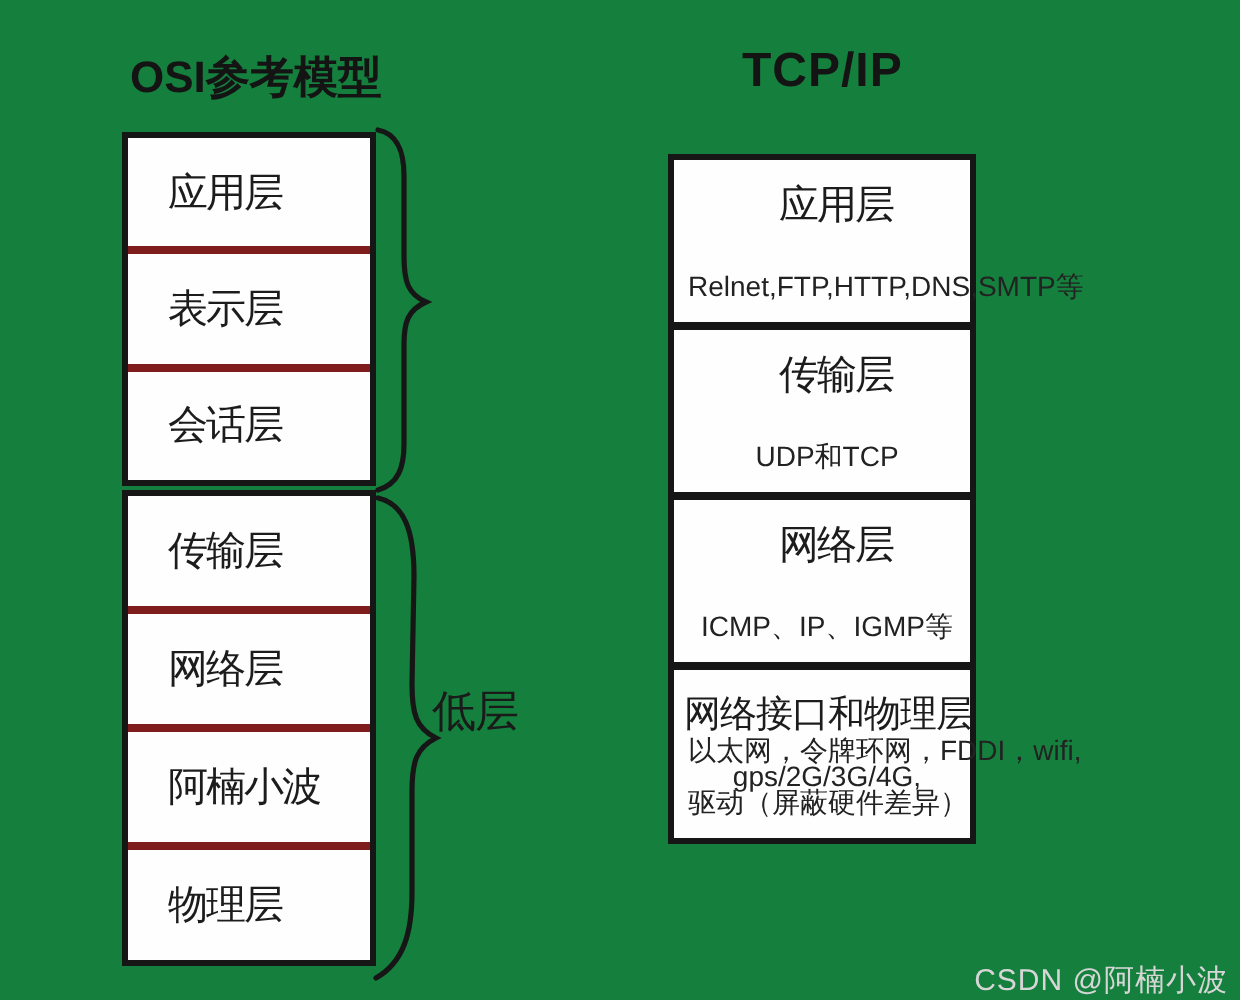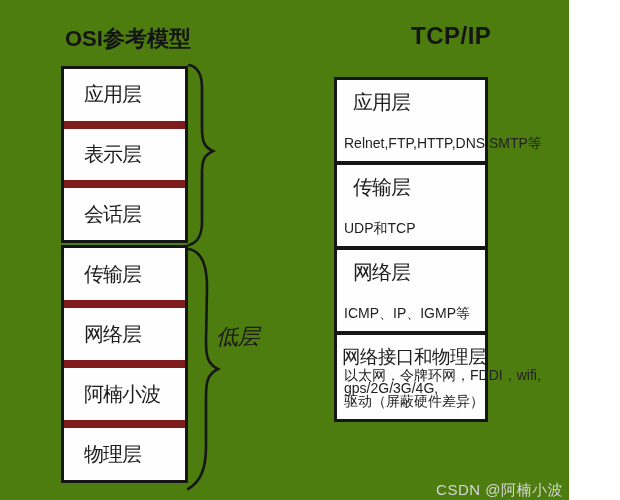--- a/index.html
+++ b/index.html
@@ -2,47 +2,47 @@
 <html><head>
 <meta charset="utf-8">
 <style>
   html, body {
     margin: 0;
     padding: 0;
     background: #ffffff;
   }
   .canvas {
     position: relative;
-    width: 569px;
+    width: 620px;
     height: 500px;
-    background: #4d7c0f;
+    background: #15803d;
     font-family: "Liberation Sans", "DejaVu Sans", sans-serif;
     color: #1a1a1a;
     overflow: hidden;
+    text-align: center;
   }
 
   
   .col-title {
     position: absolute;
     font-weight: 600;
     color: #141414;
     white-space: nowrap;
   }
   .col-title.osi {
     left: 65px;
     top: 24px;
     font-size: 22px;
     letter-spacing: 0px;
   }
   .col-title.tcp {
     left: 371px;
     top: 22px;
     font-size: 24px;
     letter-spacing: 0.5px;
-    margin-left: 40px;
   }
 
   
   .osi-stack {
     position: absolute;
     left: 61px;
     width: 127px;
     box-sizing: border-box;
     border: 3px solid #161616;
     background: #fefefe;
@@ -51,21 +51,21 @@
   }
   .osi-stack.upper { top: 66px;  height: 177px; }
   .osi-stack.lower { top: 245px; height: 238px; }
   .osi-row {
     flex: 1;
     display: flex;
     align-items: center;
     padding-left: 20px;
     box-sizing: border-box;
   }
-  .osi-row + .osi-row { border-top: 8px solid #7f1d1d; }
+  .osi-row + .osi-row { border-top: 4px solid #7f1d1d; }
   .osi-row .layer-label {
     font-size: 20px;
     letter-spacing: -1px;
     white-space: nowrap;
     color: #1c1c1c;
   }
 
   
   .braces {
     position: absolute;
@@ -75,21 +75,21 @@
     pointer-events: none;
   }
   .brace-label {
     position: absolute;
     font-size: 22px;
     letter-spacing: -0.5px;
     color: #1a1a1a;
     white-space: nowrap;
   }
   .brace-label.hl { left: 224px; top: 128px; }
-  .brace-label.ll { left: 216px; top: 322px; font-style: italic; }
+  .brace-label.ll { left: 216px; top: 341px; }
 
   
   .tcp-stack {
     position: absolute;
     left: 334px;
     top: 77px;
     width: 154px;
     height: 345px;
     box-sizing: border-box;
     border: 3px solid #161616;

